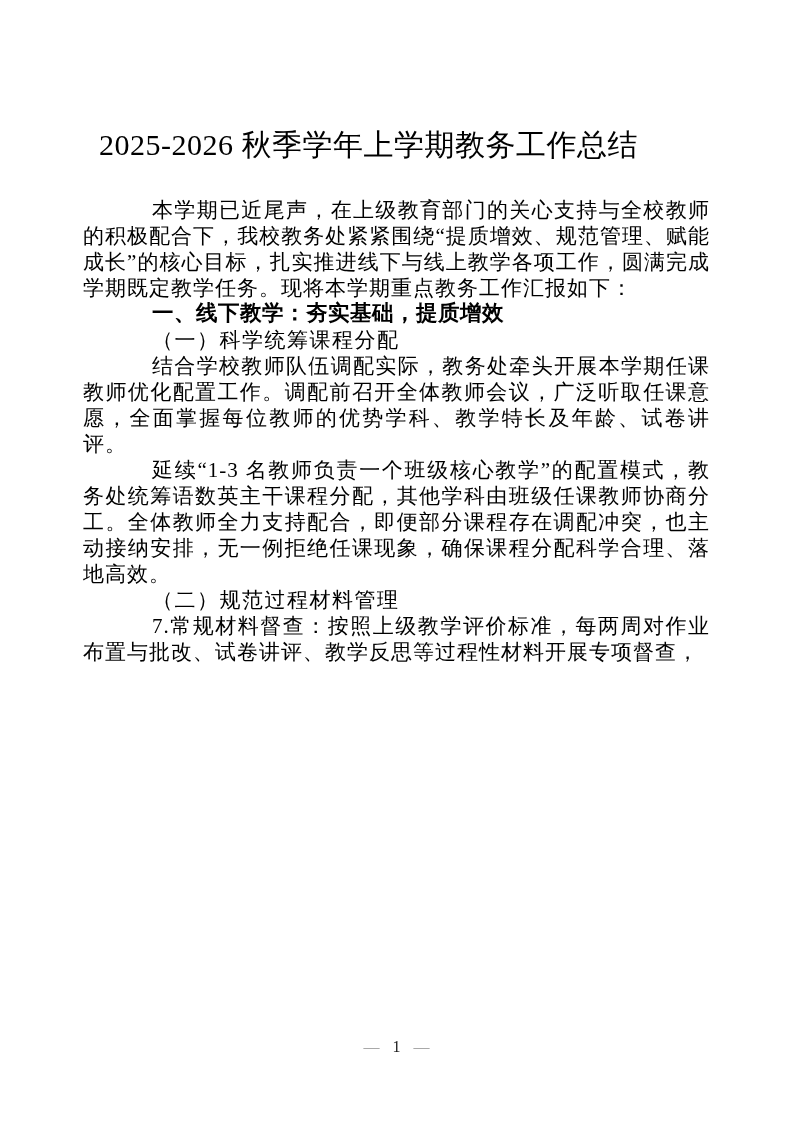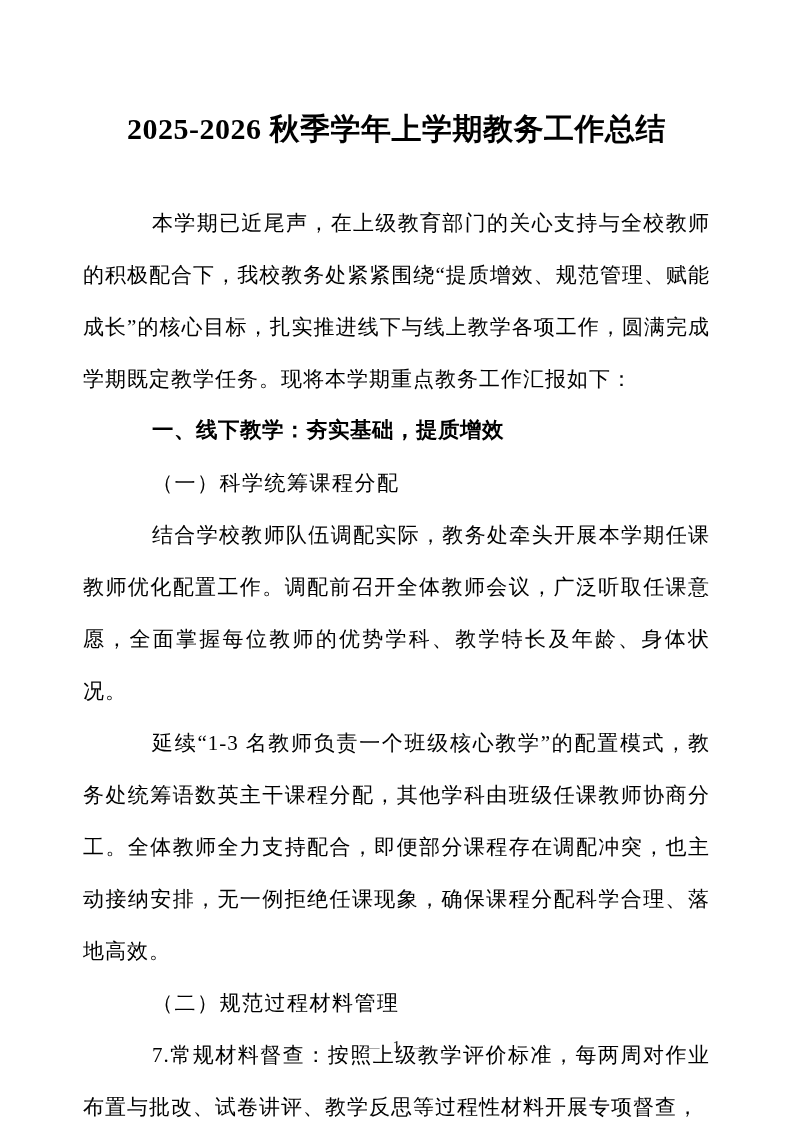--- a/index.html
+++ b/index.html
@@ -14,37 +14,36 @@
     background: #ffffff;
     color: #000000;
     font-family: "Liberation Serif", serif;
     overflow: hidden;
   }
   .doc-title {
     position: absolute;
     top: 106px;
     left: 83px;
     width: 627px;
-    margin: 0;
-    text-align: center;
-    font-weight: bold;
+    margin: 16px;
+    font-weight: normal;
     font-size: 30px;
     line-height: 46px;
     letter-spacing: 0.5px;
   }
   .doc-body {
     position: absolute;
     top: 197px;
     left: 83px;
     width: 627px;
   }
   .block {
     margin: 0;
     font-size: 21px;
-    line-height: 52px;
+    line-height: 26px;
     text-align: justify;
     text-justify: inter-character;
     text-indent: 69px;
     letter-spacing: 1px;
     font-weight: normal;
   }
   .heading-1 {
     font-family: Liberation Mono, monospace;
     font-weight: bold;
     font-size: 21.5px;
@@ -75,21 +74,21 @@
 <body>
 
 <div class="doc-page">
 
   <h1 class="doc-title">2025-2026 秋季学年上学期教务工作总结</h1>
 
   <div class="doc-body">
     <p class="block para">本学期已近尾声，在上级教育部门的关心支持与全校教师的积极配合下，我校教务处紧紧围绕“提质增效、规范管理、赋能成长”的核心目标，扎实推进线下与线上教学各项工作，圆满完成学期既定教学任务。现将本学期重点教务工作汇报如下：</p>
     <h2 class="block heading-1">一、线下教学：夯实基础，提质增效</h2>
     <h3 class="block heading-2">（一）科学统筹课程分配</h3>
-    <p class="block para">结合学校教师队伍调配实际，教务处牵头开展本学期任课教师优化配置工作。调配前召开全体教师会议，广泛听取任课意愿，全面掌握每位教师的优势学科、教学特长及年龄、身体状况。</p>
+    <p class="block para">结合学校教师队伍调配实际，教务处牵头开展本学期任课教师优化配置工作。调配前召开全体教师会议，广泛听取任课意愿，全面掌握每位教师的优势学科、教学特长及年龄、试卷讲评。</p>
     <p class="block para">延续“1-3 名教师负责一个班级核心教学”的配置模式，教务处统筹语数英主干课程分配，其他学科由班级任课教师协商分工。全体教师全力支持配合，即便部分课程存在调配冲突，也主动接纳安排，无一例拒绝任课现象，确保课程分配科学合理、落地高效。</p>
     <h3 class="block heading-2">（二）规范过程材料管理</h3>
     <p class="block para">7.常规材料督查：按照上级教学评价标准，每两周对作业布置与批改、试卷讲评、教学反思等过程性材料开展专项督查，</p>
   </div>
 
   <div class="doc-footer">
     <span class="footer-dash">—</span><span class="footer-num">1</span><span class="footer-dash">—</span>
   </div>
 
 </div>

